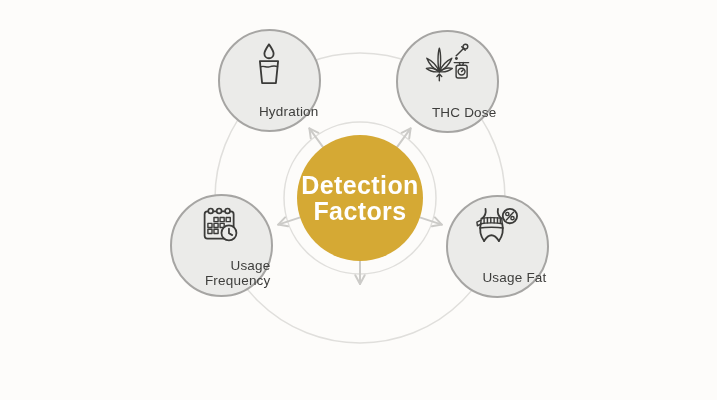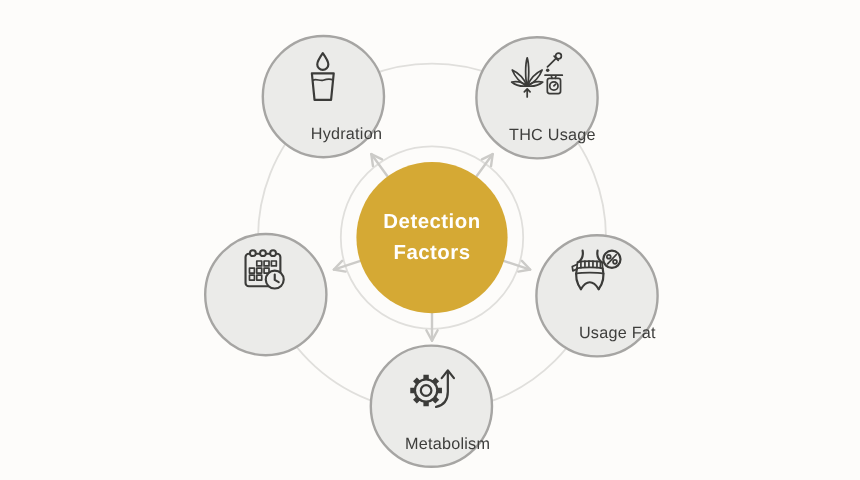--- a/index.html
+++ b/index.html
@@ -16,21 +16,21 @@
   body{font-family:"Liberation Sans",sans-serif;background:#fff;}
   .stage{position:relative;width:717px;height:400px;background:var(--background);overflow:hidden;}
   .bg-svg{position:absolute;left:0;top:0;z-index:0;}
   .orbit{fill:none;stroke:var(--ring-line);stroke-width:1.5;}
   .arrow{fill:none;stroke:var(--arrow-line);stroke-width:2;stroke-linecap:round;stroke-linejoin:round;}
   .center-circle{
     position:absolute;z-index:2;left:297px;top:135px;width:126px;height:126px;
     background:var(--accent);border-radius:50%;
     display:flex;align-items:center;justify-content:center;text-align:center;
   }
-  .center-title{color:#fff;font-size:17px;font-weight:700;line-height:26px;letter-spacing:.4px;}
+  .center-title{color:#fff;font-size:25px;font-weight:700;line-height:26px;letter-spacing:.4px;}
   .factor{
     position:absolute;z-index:3;width:103px;height:103px;box-sizing:border-box;
     background:var(--circle-fill);border:2px solid var(--circle-border);border-radius:50%;
   }
   .factor .icon{position:absolute;left:50%;transform:translateX(-50%);top:10px;}
   .factor .label{
     position:absolute;left:0;right:0;bottom:11px;text-align:right;
     color:var(--text);font-size:13.5px;letter-spacing:.2px;line-height:15px;
   }
   .factor.two-line .icon{top:7px;}
@@ -105,21 +105,21 @@
 
       <circle class="line-thin" cx="43.2" cy="4.8" r="2.5"></circle>
       <path class="line-thin" d="M41.5 6.5 L35 13 M43 8.6 L39.4 5 M35 13 L33.6 14.4"></path>
       <circle class="ink-fill" cx="33.8" cy="17.2" r="1.5"></circle>
 
       <path class="line-thin" d="M31.5 21.5 H46.5 M36.8 21.5 L37.6 24.3 M41.2 21.5 L40.4 24.3"></path>
       <rect class="line-thin" x="33.5" y="24.3" width="11.5" height="13.2" rx="2"></rect>
       <circle class="line-thin" cx="39.2" cy="30.9" r="3.6"></circle>
       <path class="line-thin" d="M39.2 30.9 L40.8 29.3"></path>
     </svg>
-    <div class="label">THC Usage</div>
+    <div class="label">THC Dose</div>
   </div>
 
   <div class="factor f-bodyfat">
     <svg class="icon" width="46" height="44" viewBox="0 0 48 46">
 
       <path class="line-art" d="M12 2 C12.8 6.5 11.5 9.5 8.5 12 M25 2 C24.2 6.5 25.5 9.5 28.5 12"></path>
 
       <path class="line-thin" d="M7.5 12 C12 10.8 24.5 10.8 29 12 L29.5 17.5 C24 16.3 12.5 16.3 7 17.5 Z"></path>
       <path class="line-thin" d="M10.5 11.4 V16.8 M14 11.1 V16.4 M17.5 11 V16.3 M21 11.1 V16.4 M24.5 11.3 V16.6 M27.5 11.7 V17"></path>
       <path class="line-thin" d="M7 14 L3 15.8 L3.5 19.6 L7.2 17.9"></path>
@@ -129,55 +129,36 @@
       <path class="line-art" d="M10.5 35.5 C13 31.5 16 29.5 18.2 29.5 C20.5 29.5 23.5 31.5 26 35.5"></path>
 
       <circle class="line-art" cx="37.5" cy="9.5" r="7.5"></circle>
       <path class="line-thin" d="M33.8 13.5 L41.2 5.5"></path>
       <circle class="line-thin" cx="34.8" cy="7.3" r="1.7"></circle>
       <circle class="line-thin" cx="40.2" cy="11.7" r="1.7"></circle>
     </svg>
     <div class="label">Usage Fat</div>
   </div>
 
-  <div class="factor f-metabolism">
-    <svg class="icon" width="47" height="46" viewBox="0 0 48 47">
-
-      <line class="tooth" x1="29.5" y1="27" x2="33.5" y2="27"></line>
-      <line class="tooth" x1="26.7" y1="20.3" x2="29.5" y2="17.5"></line>
-      <line class="tooth" x1="20" y1="17.5" x2="20" y2="13.5"></line>
-      <line class="tooth" x1="13.3" y1="20.3" x2="10.5" y2="17.5"></line>
-      <line class="tooth" x1="10.5" y1="27" x2="6.5" y2="27"></line>
-      <line class="tooth" x1="13.3" y1="33.7" x2="10.5" y2="36.5"></line>
-      <line class="tooth" x1="20" y1="36.5" x2="20" y2="40.5"></line>
-      <line class="tooth" x1="26.7" y1="33.7" x2="29.5" y2="36.5"></line>
-
-      <circle class="line-art" cx="20" cy="27" r="9.5"></circle>
-      <circle class="line-art" cx="20" cy="27" r="4.5"></circle>
-
-      <path class="line-art" d="M28.5 41 C35 39.5 38.5 35 38.5 28 V12"></path>
-      <path class="line-art" d="M33.3 16.5 L38.5 9.8 L43.7 16.5"></path>
-    </svg>
-    <div class="label">Metabolism</div>
-  </div>
 
   <div class="factor f-usage two-line">
     <svg class="icon" width="45" height="44" viewBox="0 0 48 47">
       <rect class="line-art" x="6.5" y="9" width="31" height="29" rx="3"></rect>
       <circle class="ring-dot" cx="13" cy="8.5" r="2.6"></circle>
       <circle class="ring-dot" cx="22" cy="8.5" r="2.6"></circle>
       <circle class="ring-dot" cx="31" cy="8.5" r="2.6"></circle>
       <g>
         <rect class="line-thin" x="16.5" y="15.5" width="4.4" height="4.4"></rect>
         <rect class="line-thin" x="23" y="15.5" width="4.4" height="4.4"></rect>
         <rect class="line-thin" x="29.5" y="15.5" width="4.4" height="4.4"></rect>
         <rect class="line-thin" x="10" y="21.8" width="4.4" height="4.4"></rect>
         <rect class="line-thin" x="16.5" y="21.8" width="4.4" height="4.4"></rect>
         <rect class="line-thin" x="23" y="21.8" width="4.4" height="4.4"></rect>
         <rect class="line-thin" x="10" y="28.1" width="4.4" height="4.4"></rect>
         <rect class="line-thin" x="16.5" y="28.1" width="4.4" height="4.4"></rect>
       </g>
       <circle class="clock-face" cx="32.5" cy="32" r="8"></circle>
       <path class="line-art" d="M32.5 27.5 V32.3 L36 34.3"></path>
     </svg>
+    <div class="label">Usage Frequency</div>
   </div>
 
 </div>
 
 </body></html>

